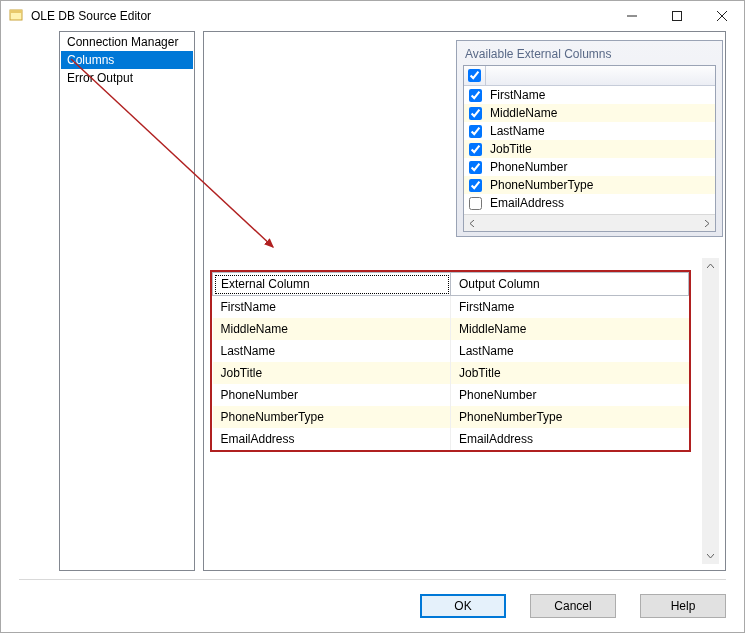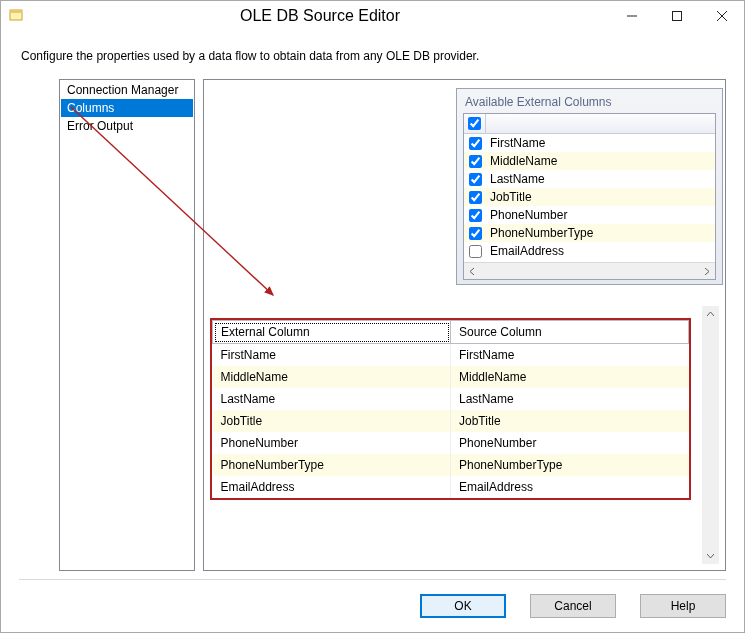--- a/index.html
+++ b/index.html
@@ -20,21 +20,21 @@
   .titlebar {
     height: 30px;
     display: flex; align-items: center;
     padding: 0 0 0 8px;
     background: #fff;
   }
   .title-icon {
     width: 16px; height: 16px; margin-right: 6px;
     display:flex; align-items:center; justify-content:center;
   }
-  .title-text { flex: 1; font-size: 16px; text-align: center; }
+  .title-text { flex: 1; font-size: 12px; }
   .winbtn {
     width: 45px; height: 30px;
     display:flex; align-items:center; justify-content:center;
     font-family: inherit;
     color:#222;
   }
   .winbtn svg { display:block; }
 
   .desc {
     padding: 18px 20px 16px 20px;
@@ -215,21 +215,20 @@
         </svg>
     </div>
     <div class="winbtn close">
       <svg width="10" height="10">
           <line x1="0" y1="0" x2="10" y2="10" stroke="currentColor" stroke-width="1"></line>
           <line x1="10" y1="0" x2="0" y2="10" stroke="currentColor" stroke-width="1"></line>
         </svg>
     </div>
   </div>
 
-  <div class="desc">Configure the properties used by a data flow to obtain data from any OLE DB provider.</div>
 
   <div class="body-area">
 
     <div class="nav-pane" id="nav-pane">
         <div class="nav-item">Connection Manager</div>
         <div class="nav-item selected">Columns</div>
         <div class="nav-item">Error Output</div>
       </div>
 
     <div class="main-pane">
@@ -300,21 +299,21 @@
               </div>
           </div>
         </div>
       </div>
 
       <div class="grid-wrap">
         <table class="grid" id="grid">
           <thead>
             <tr>
               <th class="focus" style="width:50%">External Column</th>
-              <th style="width:50%">Source Column</th>
+              <th style="width:50%">Output Column</th>
             </tr>
           </thead>
           <tbody id="grid-body">
               <tr>
                 <td>FirstName</td>
                 <td>FirstName</td>
               </tr>
               <tr class="alt">
                 <td>MiddleName</td>
                 <td>MiddleName</td>

